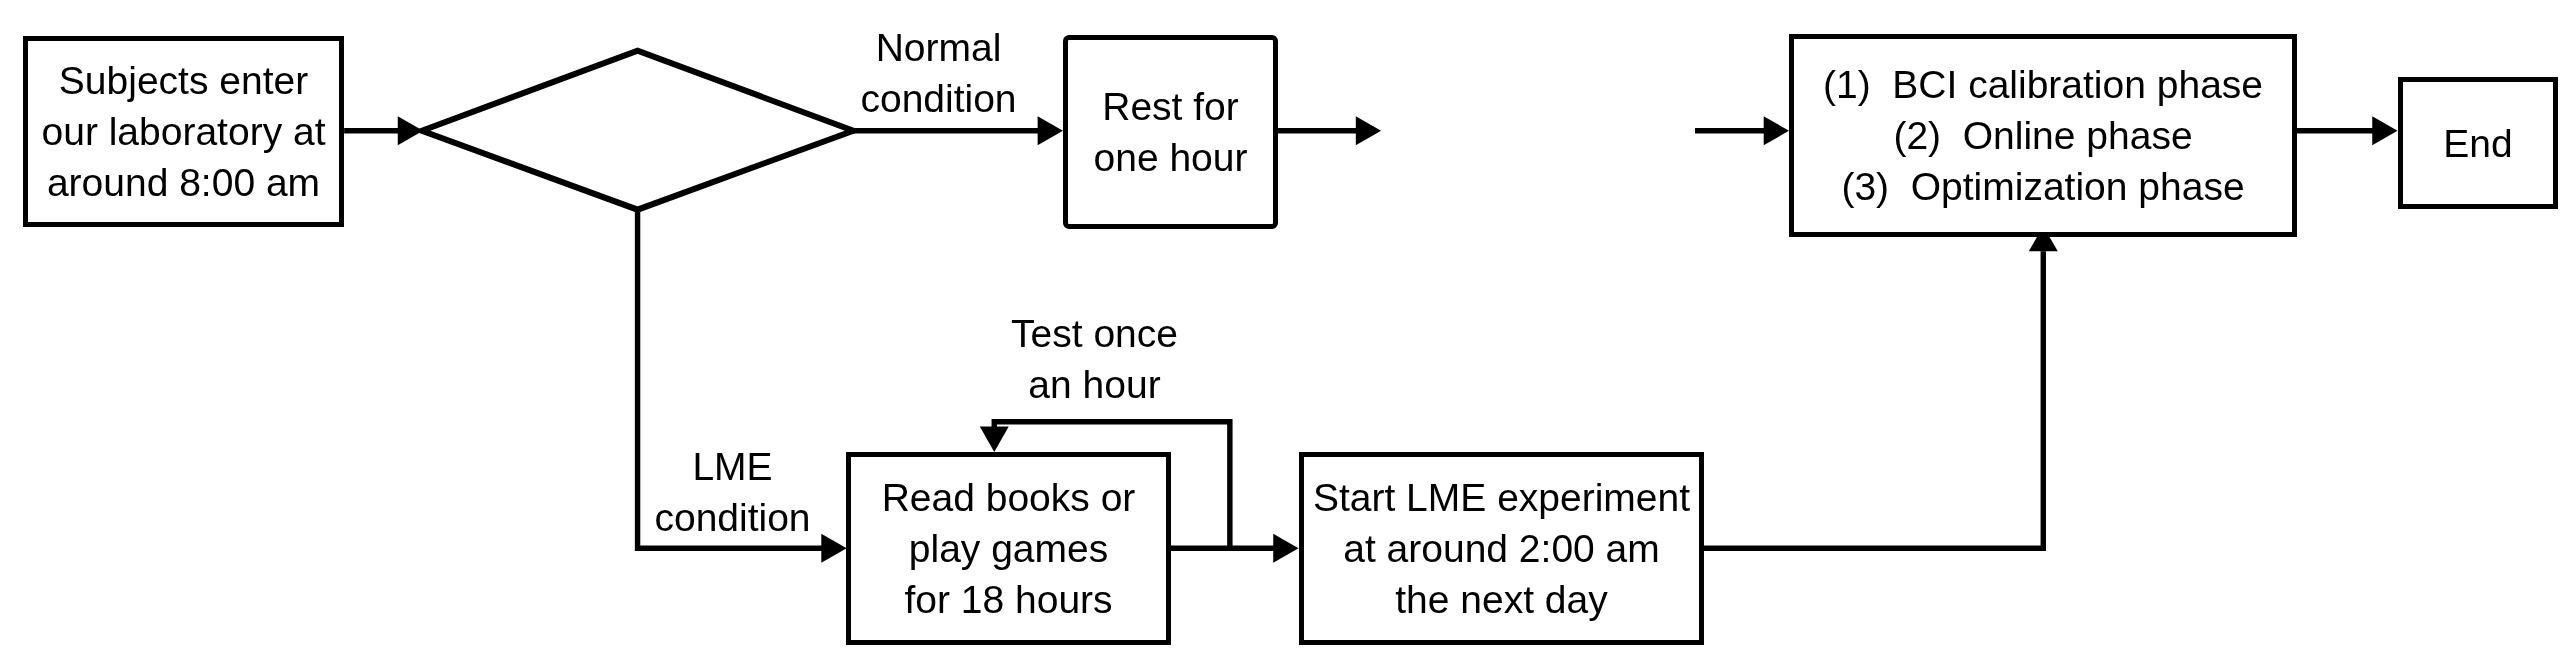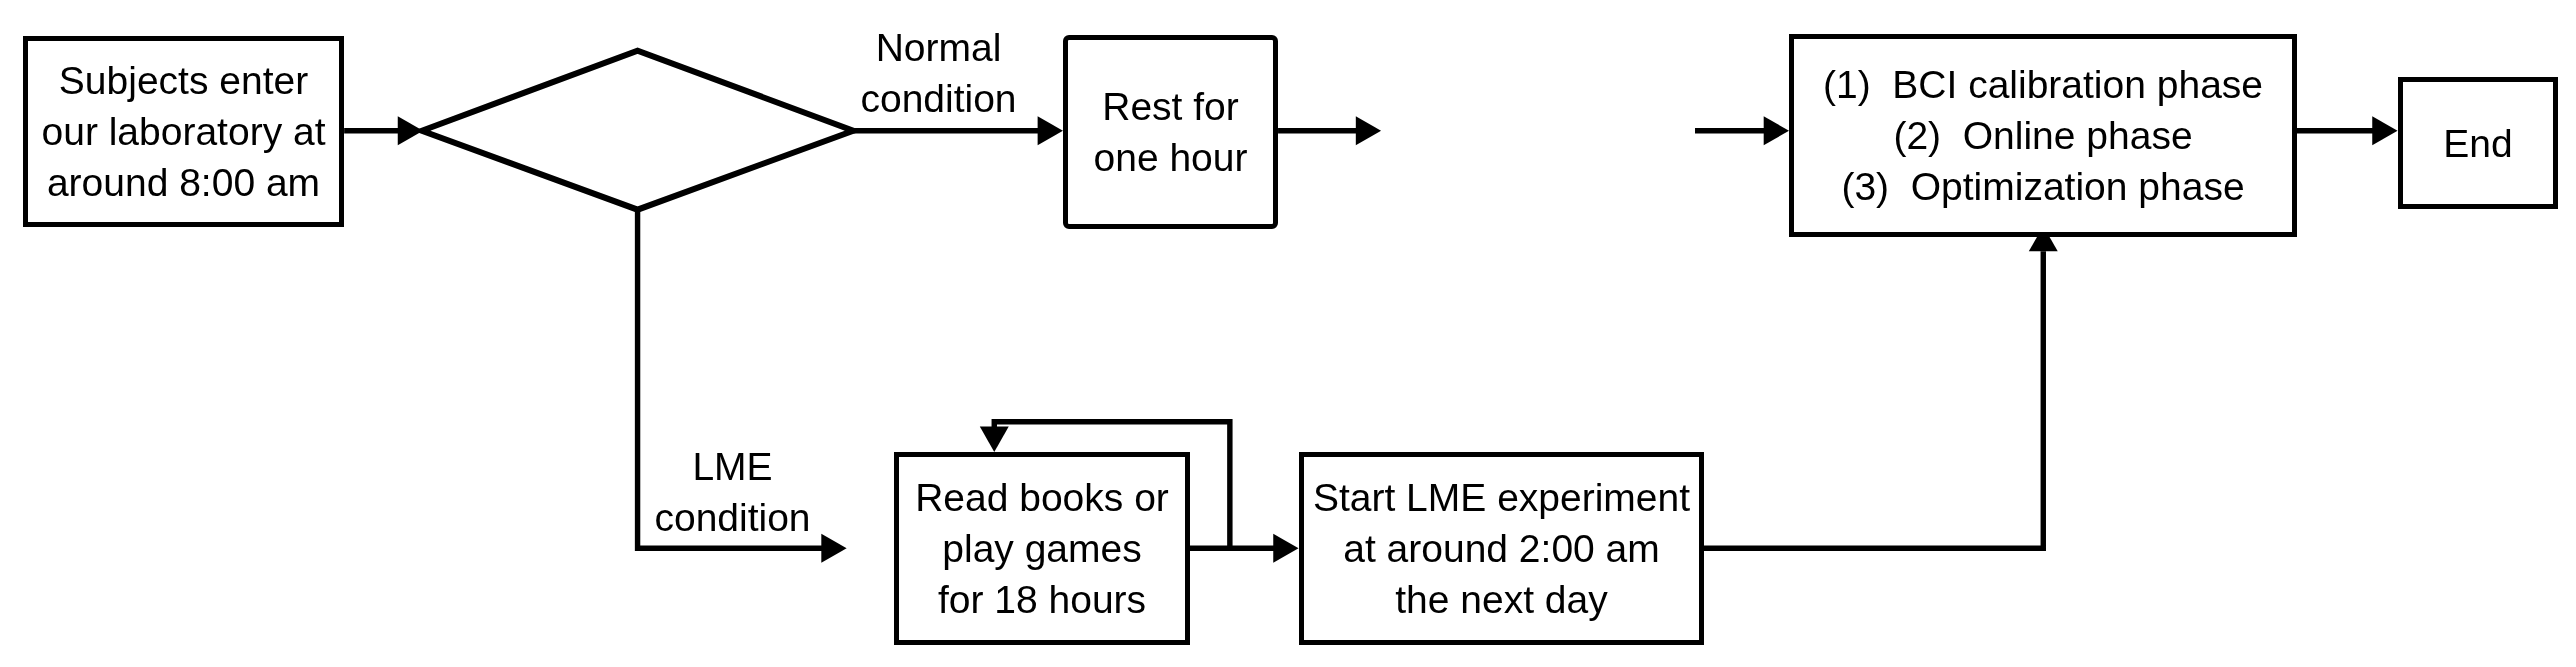--- a/index.html
+++ b/index.html
@@ -39,21 +39,21 @@
     justify-content: center;
     text-align: center;
     background: transparent;
   }
   
   #subjects-box    { left: 23px;   top: 36px;  width: 321px; height: 191px; }
   #rest-box        { left: 1063px; top: 35px;  width: 215px; height: 194px; border-radius: 6px; }
   #start-normal-box{ left: 1381px; top: 34px;  width: 314px; height: 194px; }
   #phases-box      { left: 1789px; top: 34px;  width: 508px; height: 203px; }
   #end-box         { left: 2398px; top: 77px; width: 160px; height: 132px; }
-  #read-books-box  { left: 846px; top: 452px; width: 296px; height: 193px; margin-left: 48px; }
+  #read-books-box  { left: 846px; top: 452px; width: 325px; height: 193px; }
   #start-lme-box   { left: 1299px; top: 452px; width: 405px; height: 193px; }
   #diamond-text    { left: 517px;  top: 70px; width: 241px; height: 121px; }
   #normal-condition-label { left: 818px; top: 22px;  width: 241px; height: 101px; }
   #test-once-label        { left: 974px; top: 308px; width: 241px; height: 101px; }
   #lme-condition-label    { left: 612px; top: 441px; width: 241px; height: 101px; }
 </style>
 </head>
 <body>
 
 <div class="canvas">
@@ -116,20 +116,24 @@
     <div class="txt">Start LME experiment
 at around 2:00 am
 the next day</div>
   </div>
 
   <div class="freelabel" id="normal-condition-label">
     <div class="txt">Normal
 condition</div>
   </div>
 
+  <div class="freelabel" id="test-once-label">
+    <div class="txt">Test once
+an hour</div>
+  </div>
 
   <div class="freelabel" id="lme-condition-label">
     <div class="txt">LME
 condition</div>
   </div>
 
 </div>
 
 
 </body></html>

